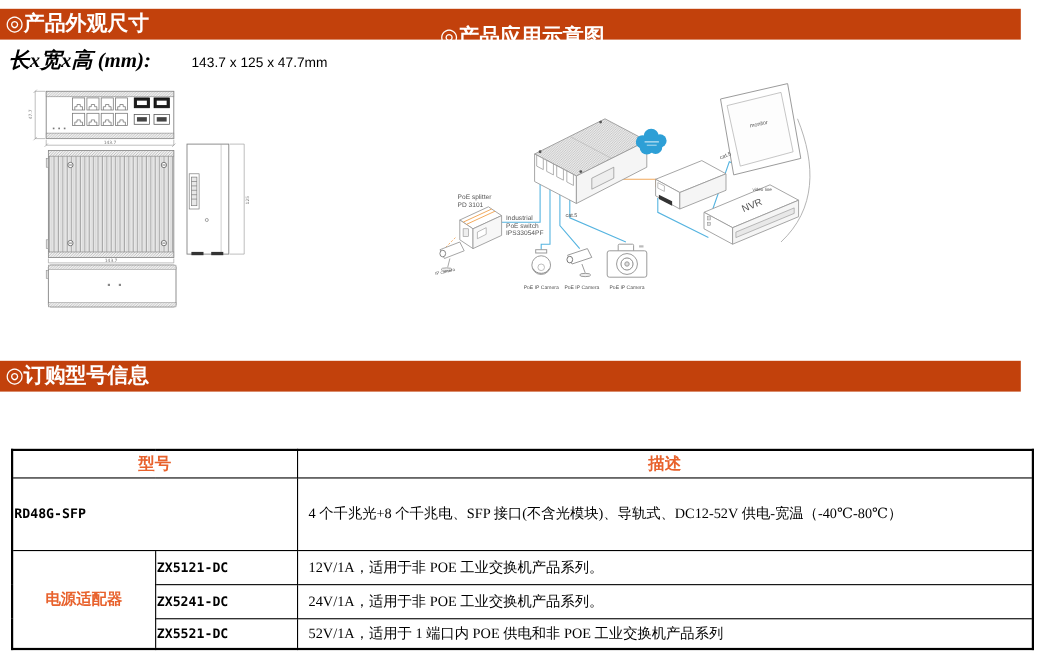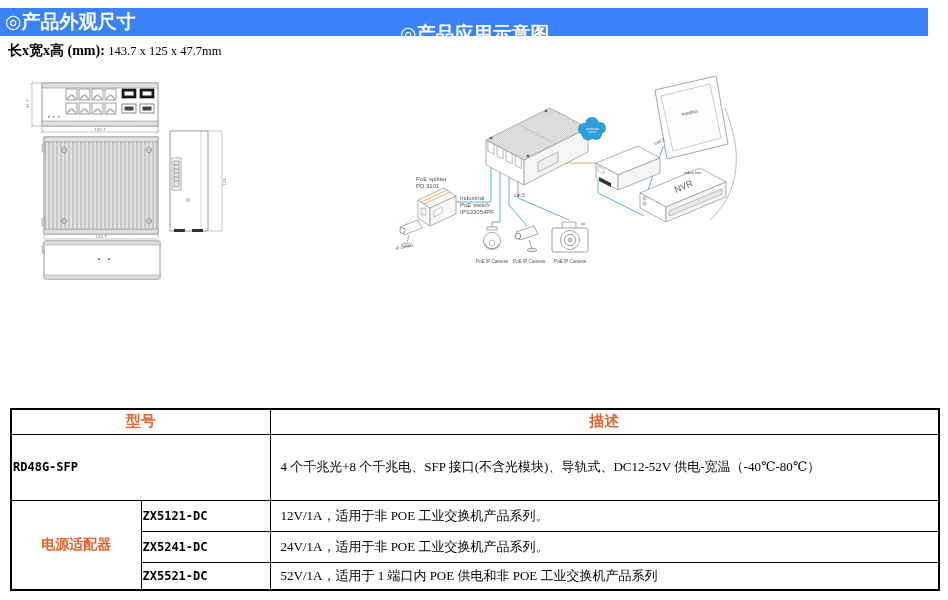--- a/index.html
+++ b/index.html
@@ -1,24 +1,24 @@
 <!DOCTYPE html>
 <html><head>
 <meta charset="utf-8">
 <style>
   html,body{margin:0;padding:0;background:#fff;}
   #page{position:relative;width:948px;height:600px;background:#fff;overflow:hidden;
         font-family:"Liberation Serif","DejaVu Serif",serif;}
-  .greenbar{position:absolute;left:0;width:928px;height:28px;background:#3b82f6;color:#fff;
+  .greenbar{position:absolute;left:0;width:928px;height:28px;background:#c2410c;color:#fff;
             font-weight:bold;font-size:19px;line-height:28px;}
   .greenbar .t1{position:absolute;left:5px;top:0;}
   .greenbar .t2{position:absolute;left:400px;top:12px;}
   #dimline{position:absolute;left:8px;top:42px;font-size:14px;color:#000;white-space:nowrap;}
-  #dimline .lbl{font-weight:bold;font-size:14px;}
-  #dimline .val{font-family:Liberation Serif, serif;font-size:12.5px;}
+  #dimline .lbl{font-weight:bold;font-size:19px;font-style:italic;}
+  #dimline .val{font-family:Liberation Sans, sans-serif;font-size:12.5px;margin-left:32px;}
   #tech-drawing{position:absolute;left:12px;top:70px;}
   #app-diagram{position:absolute;left:392px;top:50px;}
   #order-table{position:absolute;left:10px;top:408px;width:928px;border-collapse:collapse;
                border:2px solid #000;table-layout:fixed;}
   #order-table td{border:1px solid #000;overflow:hidden;}
   #order-table .th{color:#E8622D;font-weight:bold;font-size:15px;text-align:center;margin-left:29px;}
   #order-table .model{font-family:"DejaVu Sans Mono",monospace;font-weight:bold;font-size:12px;
                       text-align:left;}
   #order-table .group{color:#E8622D;font-weight:bold;font-size:14px;text-align:center;}
   #order-table .desc{font-size:13px;text-align:left;padding-left:10px;padding-right:16px;}
@@ -287,20 +287,23 @@
       <circle cx="178" cy="190" r="2" fill="#ddd"></circle>
       <rect x="189" y="173" width="4" height="2" fill="#bbb" stroke="none"></rect>
     </g>
     <text class="svgtxt" font-size="4.6" fill="#777" x="178" y="213" text-anchor="middle">PoE IP Camera</text>
 
     <text class="svgtxt" font-size="5" fill="#666" x="122" y="147">cat.5</text>
     <text class="svgtxt" font-size="5" fill="#666" x="263" y="95" transform="rotate(-22 263 95)">cat.5</text>
     <text class="svgtxt" font-size="4.2" fill="#888" x="292" y="124">video line</text>
   </svg>
 
+  <div class="greenbar" style="top:328px;">
+    <span class="t1">◎订购型号信息</span>
+  </div>
 
   <table id="order-table">
     <colgroup>
         <col style="width:130px">
         <col style="width:129px">
         <col style="width:669px">
       </colgroup>
     <tbody>
         <tr style="height:25px">
       <td colspan="2" class="th">型号</td>

